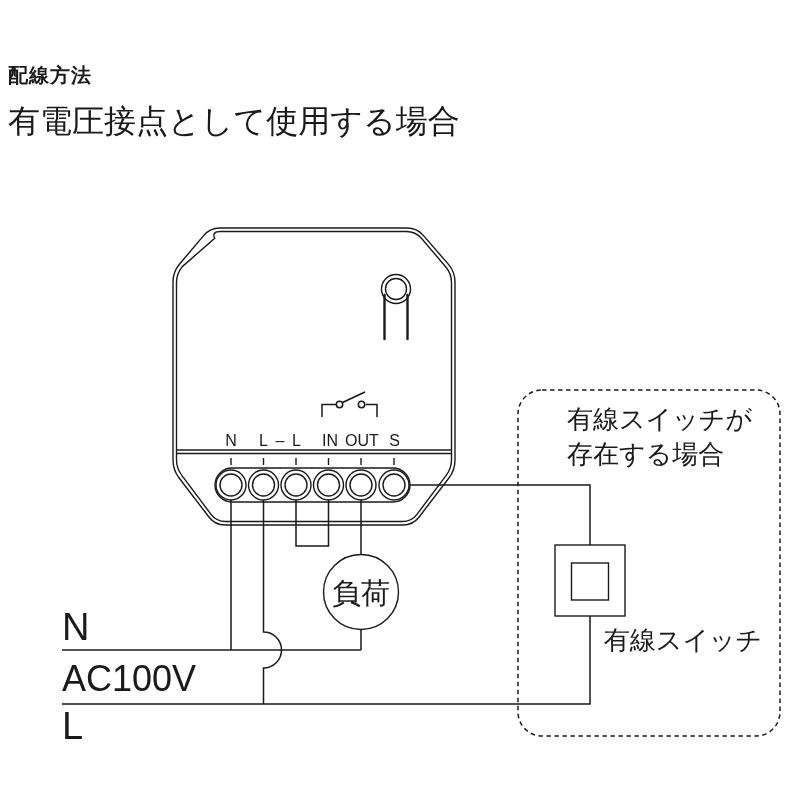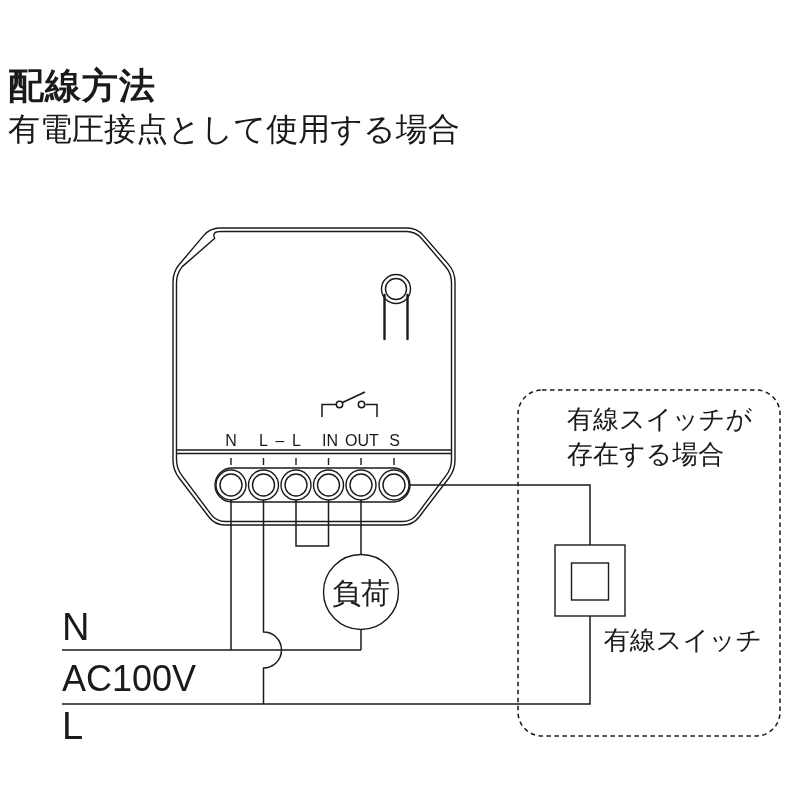--- a/index.html
+++ b/index.html
@@ -3,25 +3,25 @@
 <meta charset="utf-8">
 <style>
   html, body { margin: 0; padding: 0; background: #ffffff; }
   body {
     width: 800px; height: 800px; position: relative; overflow: hidden;
     font-family: "Liberation Sans", "DejaVu Sans", sans-serif;
     color: #1a1a1a;
   }
   .page-title {
     position: absolute; left: 8px; top: 62px;
-    font-size: 36px; font-weight: bold; letter-spacing: 1px;
+    font-size: 20px; font-weight: bold; letter-spacing: 1px;
     white-space: nowrap;
   }
   .page-subtitle {
-    position: absolute; left: 8px; top: 108px;
+    position: absolute; left: 8px; top: 100px;
     font-size: 32px; font-weight: normal; letter-spacing: 0px;
     white-space: nowrap;
   }
   .diagram-svg { position: absolute; left: 0; top: 0; }
   svg text {
     font-family: "Liberation Sans", "DejaVu Sans", sans-serif;
     fill: #1a1a1a; stroke: none;
   }
 </style>
 </head>

